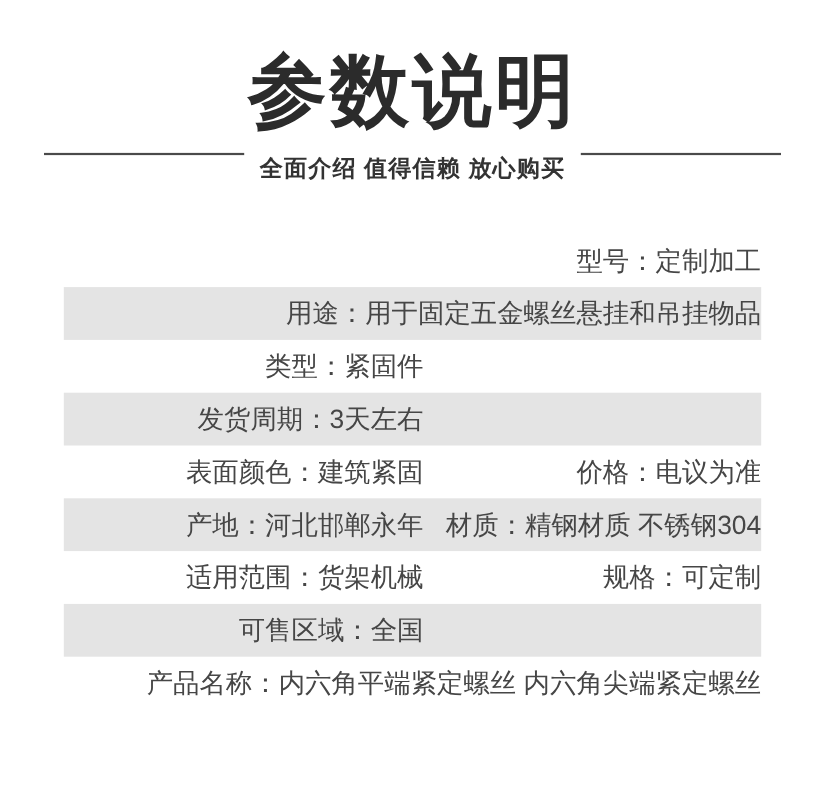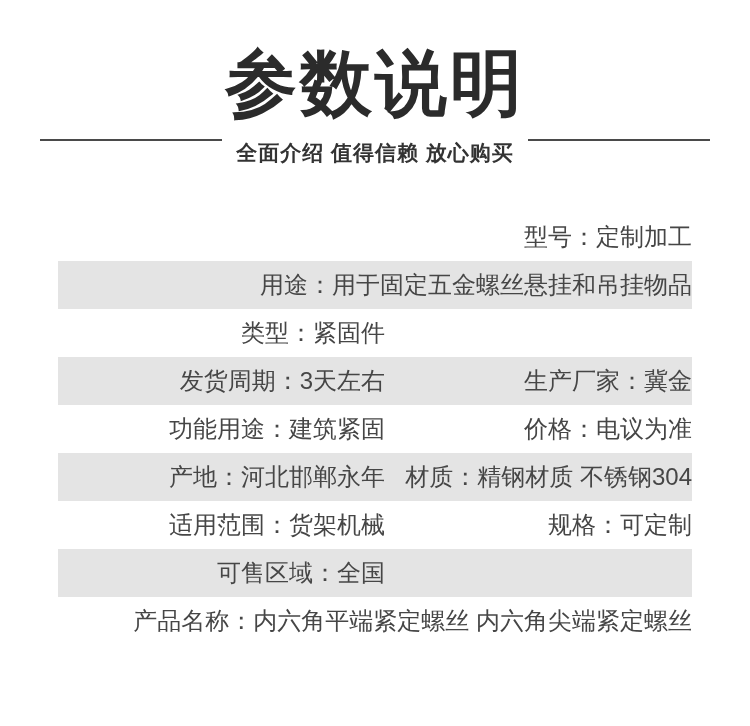--- a/index.html
+++ b/index.html
@@ -87,25 +87,24 @@
     <div class="row alt">
       <div class="cell span"><span>用途：</span><span>用于固定五金螺丝悬挂和吊挂物品</span></div>
     </div>
 
     <div class="row">
       <div class="cell"><span>类型：</span><span>紧固件</span></div>
     </div>
 
     <div class="row alt">
       <div class="cell"><span>发货周期：</span><span>3天左右</span></div>
-      <div class="cell"><span>生产厂家：</span><span>冀金</span></div>
     </div>
 
     <div class="row">
-      <div class="cell"><span>功能用途：</span><span>建筑紧固</span></div>
+      <div class="cell"><span>表面颜色：</span><span>建筑紧固</span></div>
       <div class="cell"><span>价格：</span><span>电议为准</span></div>
     </div>
 
     <div class="row alt">
       <div class="cell"><span>产地：</span><span>河北邯郸永年</span></div>
       <div class="cell"><span>材质：</span><span>精钢材质 不锈钢304</span></div>
     </div>
 
     <div class="row">
       <div class="cell"><span>适用范围：</span><span>货架机械</span></div>

